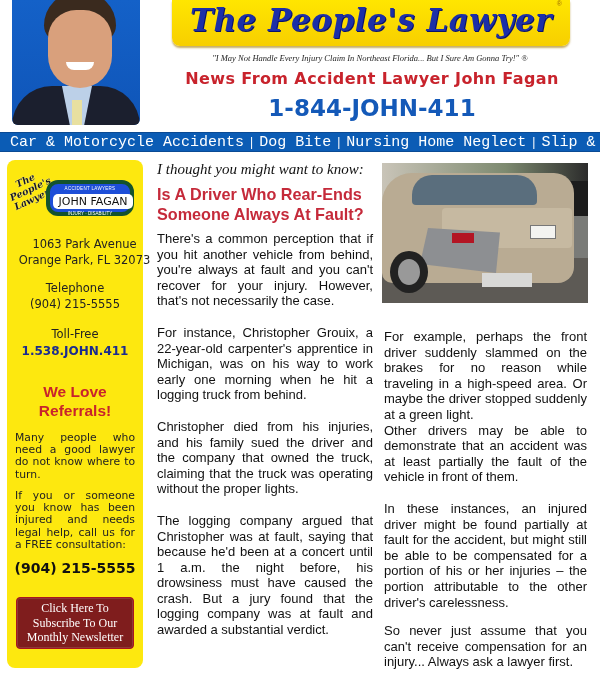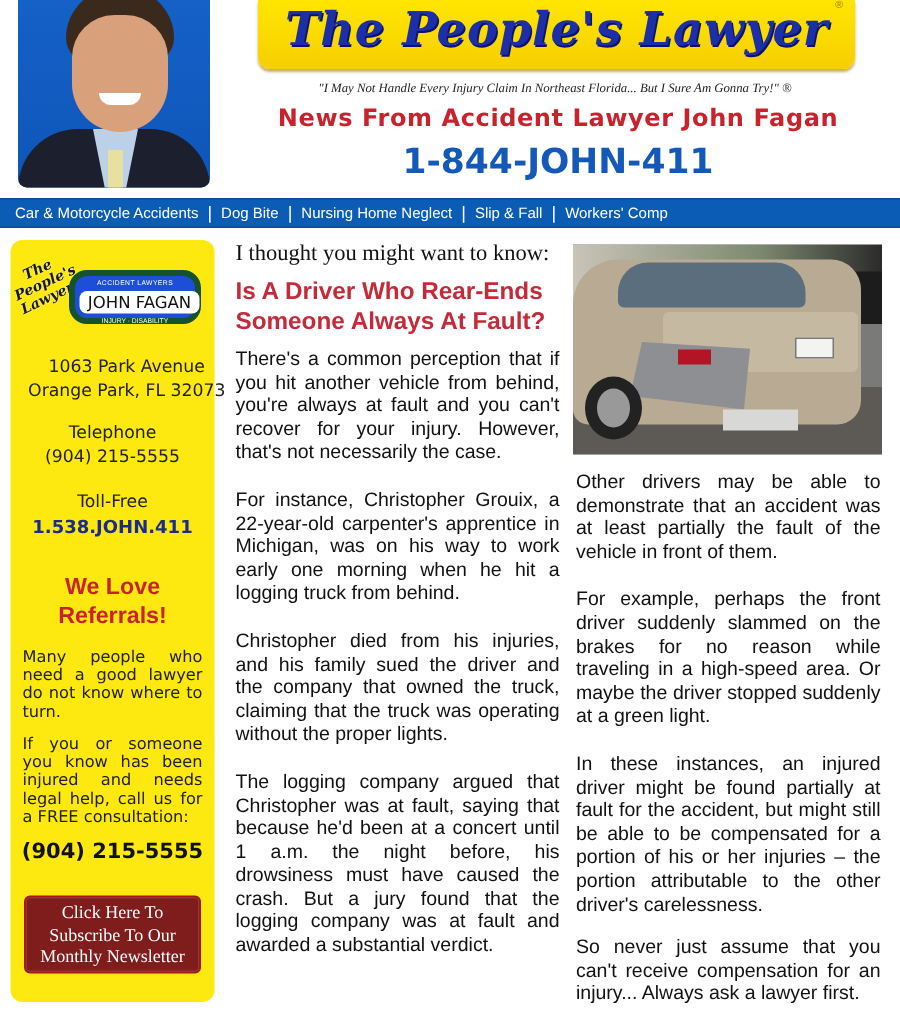--- a/index.html
+++ b/index.html
@@ -46,21 +46,21 @@
       position: absolute; left: 170px; top: 95px; width: 404px; text-align: center;
       font-family: "DejaVu Sans", sans-serif; font-weight: bold; font-size: 23px; color: #1459b8;
     }
 
     
     .navbar {
       position: absolute; left: 0; top: 132px; width: 600px; height: 20px;
       background: #0b5cb5; display: flex; align-items: center; padding-left: 10px;
       border-top: 1px solid #0a4a94; border-bottom: 1px solid #0a4a94;
     }
-    .navbar .nav-item { color: #fff; font-family: Liberation Sans, sans-serif; font-size: 10px; white-space: nowrap; cursor: pointer; }
+    .navbar .nav-item { color: #fff; font-family: Liberation Mono, monospace; font-size: 15px; white-space: nowrap; cursor: pointer; }
     .navbar .sep { color: #fff; font-size: 12px; margin: 0 6px; }
 
     
     .sidebar {
       position: absolute; left: 7px; top: 160px; width: 136px; height: 508px;
       background: #fde80f; border-radius: 8px; text-align: center;
     }
     .sb-logo { position: absolute; left: 5px; top: 12px; width: 126px; height: 50px; }
     .sb-logo .script {
       position: absolute; left: 0; top: 2px; width: 42px; height: 46px;
@@ -91,21 +91,21 @@
     .subscribe-btn {
       position: absolute; left: 9px; top: 437px; width: 118px; height: 52px;
       background: #7f1d1d; border-radius: 4px; border: 1px solid #a8161d;
       color: #fff; font-family: "Liberation Serif", serif; font-size: 12px; line-height: 14.5px;
       display: flex; align-items: center; justify-content: center; text-align: center; cursor: pointer;
       box-shadow: inset 0 0 0 1px rgba(255,255,255,0.12);
     }
 
     
     .col1 { position: absolute; left: 157px; top: 160px; width: 216px; }
-    .intro { font-family: "Liberation Serif", serif; font-size: 15px; color: #111; line-height: 18px; }
+    .intro { font-family: "Liberation Serif", serif; font-style: italic; font-size: 15px; color: #111; line-height: 18px; }
     .headline { margin-top: 6px; font-family: "Liberation Sans", sans-serif; font-weight: bold; font-size: 16.2px; line-height: 20px; color: #c52a3a; }
     .body-p {
       font-family: "Liberation Sans", sans-serif; font-size: 13px; line-height: 15.6px; color: #111;
       text-align: justify; text-align-last: left;
     }
     .col1 .p1 { margin-top: 7px; }
     .col1 .p2 { margin-top: 16px; }
     .col1 .p3 { margin-top: 16px; }
     .col1 .p4 { margin-top: 16px; }
 
@@ -219,17 +219,17 @@
   <div class="trunk"></div>
   <div class="damage"></div>
   <div class="tail"></div>
   <div class="plate"></div>
   <div class="bumper"></div>
   <div class="wheel"></div>
   <div class="rim"></div>
 </div>
 
 <div class="col2">
+  <p class="body-p p2">For example, perhaps the front driver suddenly slammed on the brakes for no reason while traveling in a high-speed area. Or maybe the driver stopped suddenly at a green light.</p>
   <p class="body-p p1">Other drivers may be able to demonstrate that an accident was at least partially the fault of the vehicle in front of them.</p>
-  <p class="body-p p2">For example, perhaps the front driver suddenly slammed on the brakes for no reason while traveling in a high-speed area. Or maybe the driver stopped suddenly at a green light.</p>
   <p class="body-p p3">In these instances, an injured driver might be found partially at fault for the accident, but might still be able to be compensated for a portion of his or her injuries – the portion attributable to the other driver's carelessness.</p>
   <p class="body-p p4">So never just assume that you can't receive compensation for an injury... Always ask a lawyer first.</p>
 </div>
 
 </body></html>

